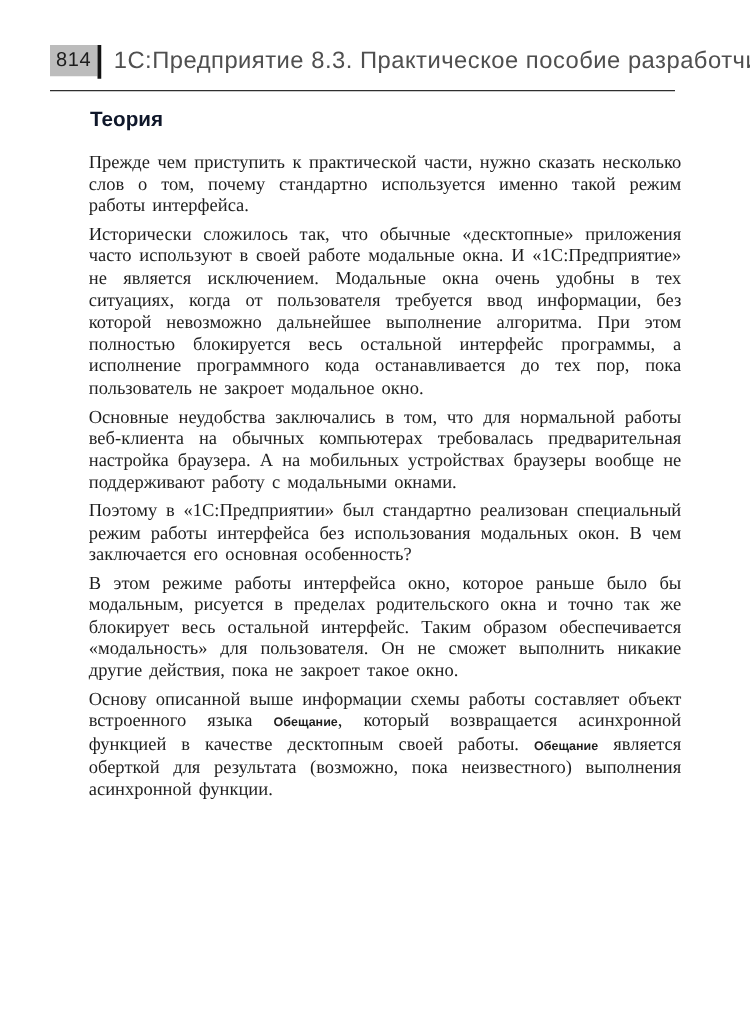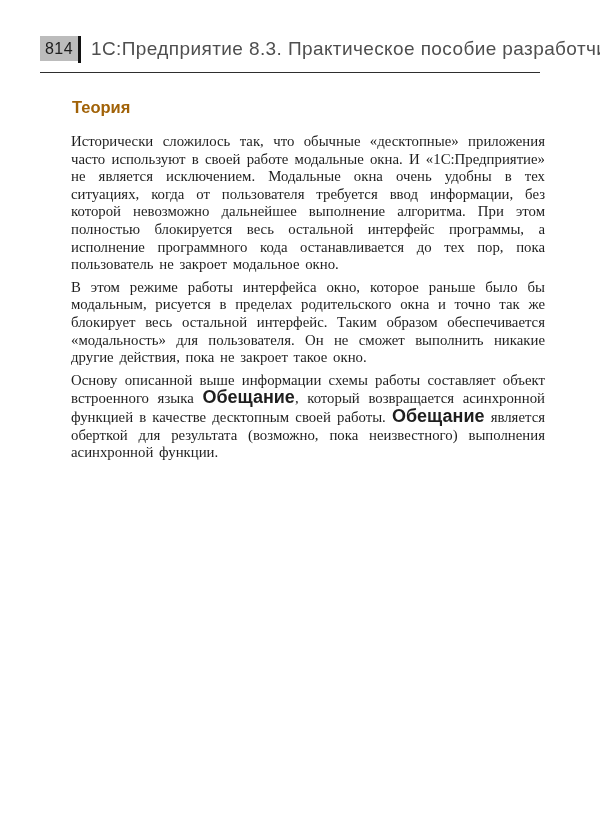--- a/index.html
+++ b/index.html
@@ -62,58 +62,61 @@
     border-top: 1.8px solid #2e2e2e;
   }
   
   .content {
     position: absolute;
     left: 71px;
     top: 86px;
     width: 474px;
   }
   .section-heading {
-    margin: 12px 0 16px 1px;
+    margin: 1px 0 16px 1px;
     font-family: "Liberation Sans", sans-serif;
     font-size: 16.5px;
     font-weight: bold;
-    color: #a16207;
+    color: #0f172a;
   }
   .content p {
     margin: 0 0 5px 0;
     font-family: "Liberation Serif", serif;
     font-size: 14.8px;
     line-height: 17.6px;
     color: #1e1e1e;
     text-align: justify;
     word-spacing: 2px;
   }
   .content p .term {
     font-family: "Liberation Sans", sans-serif;
     font-weight: bold;
-    font-size: 18px;
+    font-size: 10px;
     margin-top: 40px;
   }
 </style>
 </head>
 <body>
 
 <div class="page">
 
   <div class="header">
     <div class="page-number-box">
       <span>814</span>
     </div>
     <div class="header-title">1С:Предприятие 8.3. Практическое пособие разработчика</div>
   </div>
 
   <div class="header-rule"></div>
 
   <div class="content">
     <h1 class="section-heading">Теория</h1>
     <div id="body-text">
+        <p><span>Прежде чем приступить к практической части, нужно сказать несколько слов о том, почему стандартно используется именно такой режим работы интерфейса.</span></p>
         <p><span>Исторически сложилось так, что обычные «десктопные» приложения часто используют в своей работе модальные окна. И «1С:Предприятие» не является исключением. Модальные окна очень удобны в тех ситуациях, когда от пользователя требуется ввод информации, без которой невозможно дальнейшее выполнение алгоритма. При этом полностью блокируется весь остальной интерфейс программы, а исполнение программного кода останавливается до тех пор, пока пользователь не закроет модальное окно.</span></p>
+        <p><span>Основные неудобства заключались в том, что для нормальной работы веб-клиента на обычных компьютерах требовалась предварительная настройка браузера. А на мобильных устройствах браузеры вообще не поддерживают работу с модальными окнами.</span></p>
+        <p><span>Поэтому в «1С:Предприятии» был стандартно реализован специальный режим работы интерфейса без использования модальных окон. В чем заключается его основная особенность?</span></p>
         <p><span>В этом режиме работы интерфейса окно, которое раньше было бы модальным, рисуется в пределах родительского окна и точно так же блокирует весь остальной интерфейс. Таким образом обеспечивается «модальность» для пользователя. Он не сможет выполнить никакие другие действия, пока не закроет такое окно.</span></p>
         <p><span>Основу описанной выше информации схемы работы составляет объект встроенного языка </span><span class="term">Обещание</span><span>, который возвращается асинхронной функцией в качестве десктопным своей работы. </span><span class="term">Обещание</span><span> является оберткой для результата (возможно, пока неизвестного) выполнения асинхронной функции.</span></p>
       </div>
   </div>
 
 </div>
 
 </body></html>

